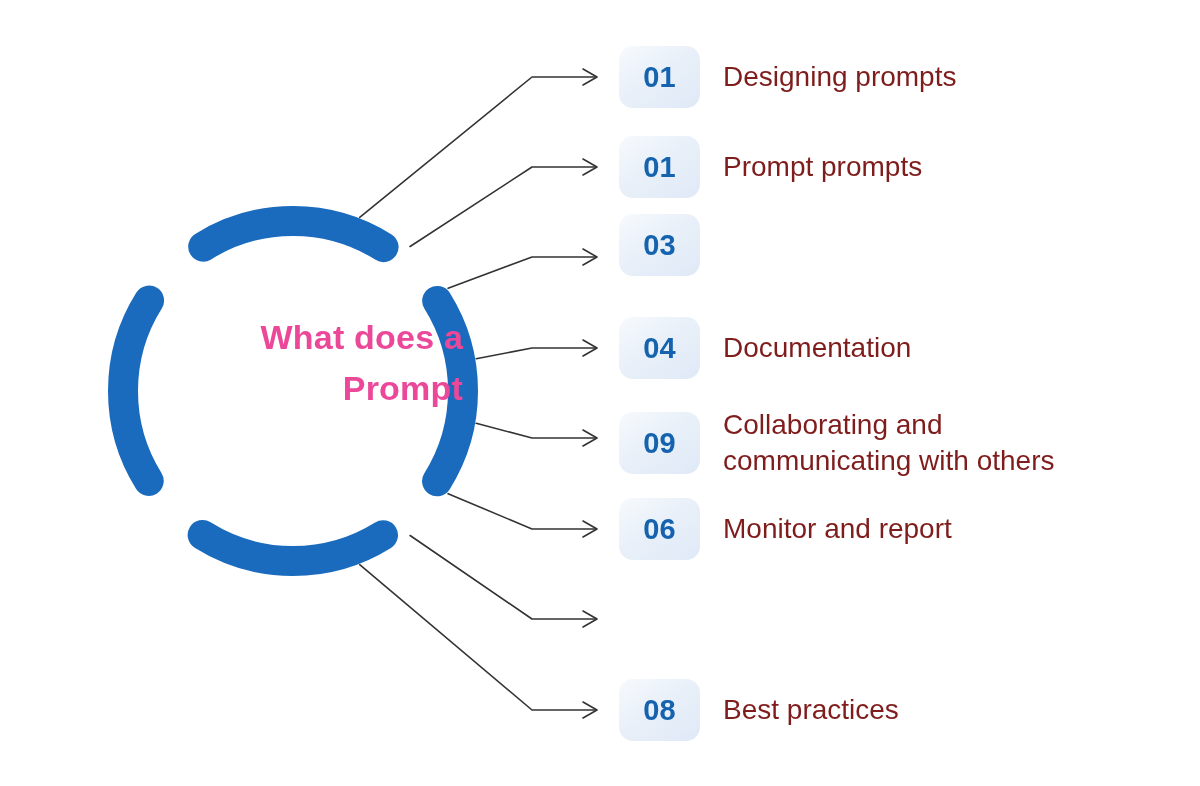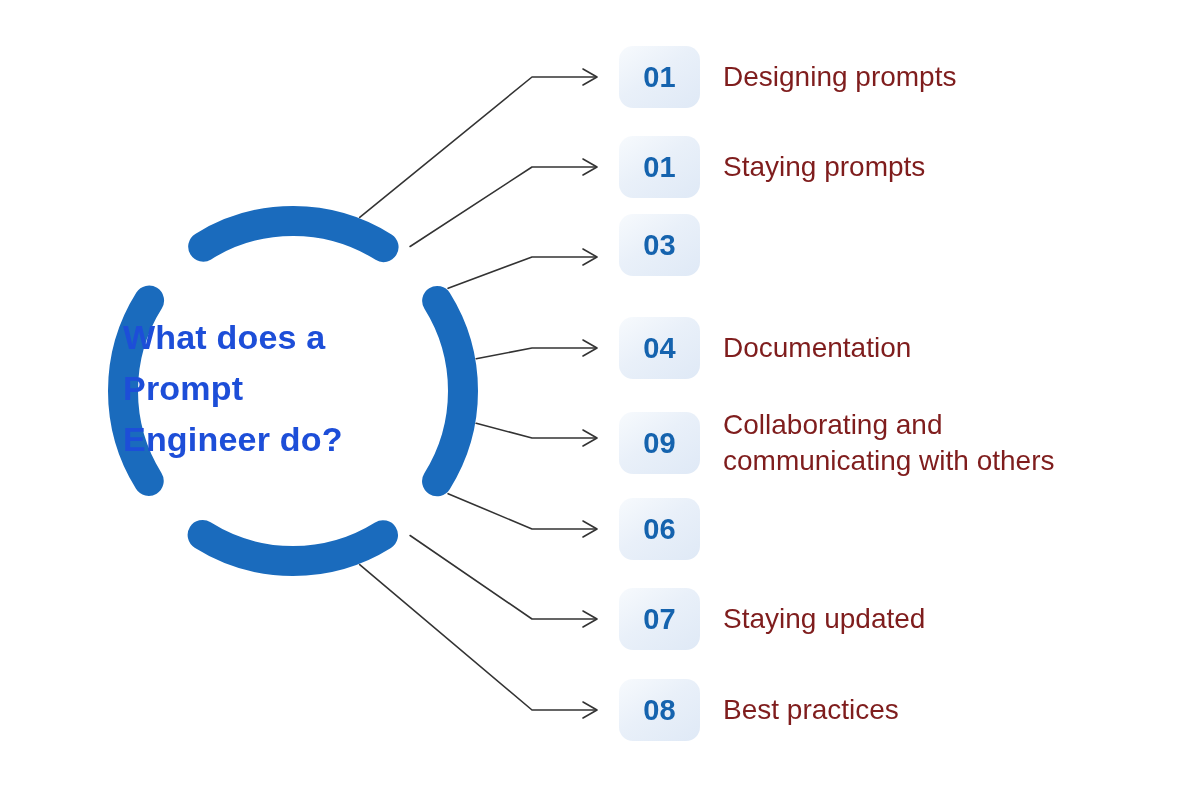--- a/index.html
+++ b/index.html
@@ -7,23 +7,23 @@
     position:relative;
     width:1200px;height:786px;
     background:#ffffff;
     overflow:hidden;
     font-family:"Liberation Sans","DejaVu Sans",sans-serif;
   }
   .graphics{position:absolute;left:0;top:0;width:1200px;height:786px;}
   .center-title{
     position:absolute;
     left:123px;top:312px;width:340px;
-    text-align:left;
+    text-align:right;
     font-size:34px;font-weight:bold;line-height:51px;
-    color:#1d4ed8;
+    color:#ec4899;
     letter-spacing:.2px;
   }
   .item-row{
     position:absolute;
     left:619px;
     display:flex;align-items:center;
   }
   .badge{
     width:81px;height:62px;
     border-radius:14px;
@@ -74,35 +74,34 @@
       <polyline points="583,611 597,619 583,627"></polyline>
 
       <path d="M359.7 564.7 L532 710 L596 710"></path>
       <polyline points="583,702 597,710 583,718"></polyline>
     </g>
   </svg>
 
   <div class="center-title">
     <div>What does a</div>
     <div>Prompt</div>
-    <div>Engineer do?</div>
   </div>
 
   <div class="item-row" style="top:46px">
     <div class="badge">
       <span>01</span>
     </div>
     <div class="item-label">Designing prompts</div>
   </div>
 
   <div class="item-row" style="top:136px">
     <div class="badge">
       <span>01</span>
     </div>
-    <div class="item-label">Staying prompts</div>
+    <div class="item-label">Prompt prompts</div>
   </div>
 
   <div class="item-row" style="top:214px">
     <div class="badge">
       <span>03</span>
     </div>
   </div>
 
   <div class="item-row" style="top:317px">
     <div class="badge">
@@ -115,28 +114,23 @@
     <div class="badge">
       <span>09</span>
     </div>
     <div class="item-label">Collaborating and communicating with others</div>
   </div>
 
   <div class="item-row" style="top:498px">
     <div class="badge">
       <span>06</span>
     </div>
+    <div class="item-label">Monitor and report</div>
   </div>
 
-  <div class="item-row" style="top:588px">
-    <div class="badge">
-      <span>07</span>
-    </div>
-    <div class="item-label">Staying updated</div>
-  </div>
 
   <div class="item-row" style="top:679px">
     <div class="badge">
       <span>08</span>
     </div>
     <div class="item-label">Best practices</div>
   </div>
 
 </div>
 

